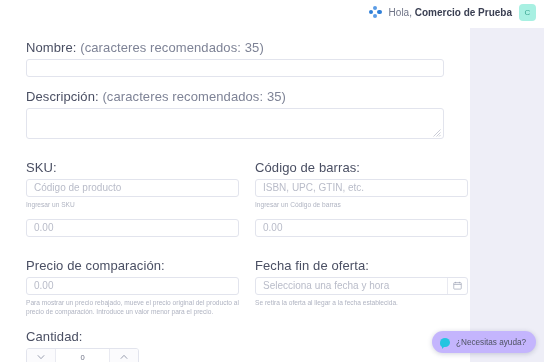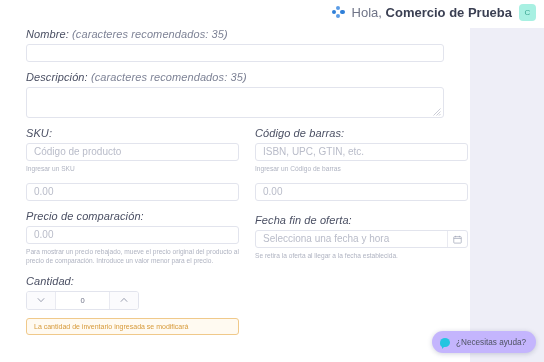--- a/index.html
+++ b/index.html
@@ -54,21 +54,21 @@
     position: absolute;
     width: 4.4px; height: 4.4px;
     border-radius: 50%;
     background: #3f8ae0;
   }
   .cluster-icon span:nth-child(1) { left: 4.3px; top: 0px;   background:#5b9ce6; }
   .cluster-icon span:nth-child(2) { left: 0px;   top: 4.3px; background:#2f7fd8; }
   .cluster-icon span:nth-child(3) { left: 8.6px; top: 4.3px; background:#2f7fd8; }
   .cluster-icon span:nth-child(4) { left: 4.3px; top: 8.6px; background:#5b9ce6; }
   .greet {
-    font-size: 13px;
+    font-size: 10px;
     color: #6f7487;
     white-space: nowrap;
   }
   .greet .name {
     font-weight: bold;
     color: #3a3f52;
   }
   .avatar {
     width: 17px; height: 17px;
     border-radius: 4px;
@@ -85,25 +85,24 @@
   .form {
     position: absolute;
     left: 0; top: 24px;
     width: 462px;
     height: 338px;
     padding: 4px 18px 0 26px;
     background: #ffffff;
   }
 
   .field-label {
-    font-size: 11px;
+    font-size: 13px;
     color: #4a4f63;
-    margin: 0 0 4px 0;
+    margin: 12px 0 4px 0;
     letter-spacing: .1px;
-    font-style: italic;
   }
   .field-label .muted {
     font-weight: normal;
     color: #7e8396;
   }
 
   .input {
     width: 100%;
     height: 18px;
     border: 1px solid #e2e4ed;
@@ -134,21 +133,20 @@
   .hint {
     font-size: 6.6px;
     color: #b0b4c2;
     margin-top: 3px;
     line-height: 1.45;
   }
 
   .row {
     display: flex;
     gap: 16px;
-    align-items: center;
   }
   .col { width: 213px; flex: 0 0 213px; }
 
   .block { margin-bottom: 9px; }
 
   
   .date-input {
     position: relative;
     display: flex;
     align-items: center;

